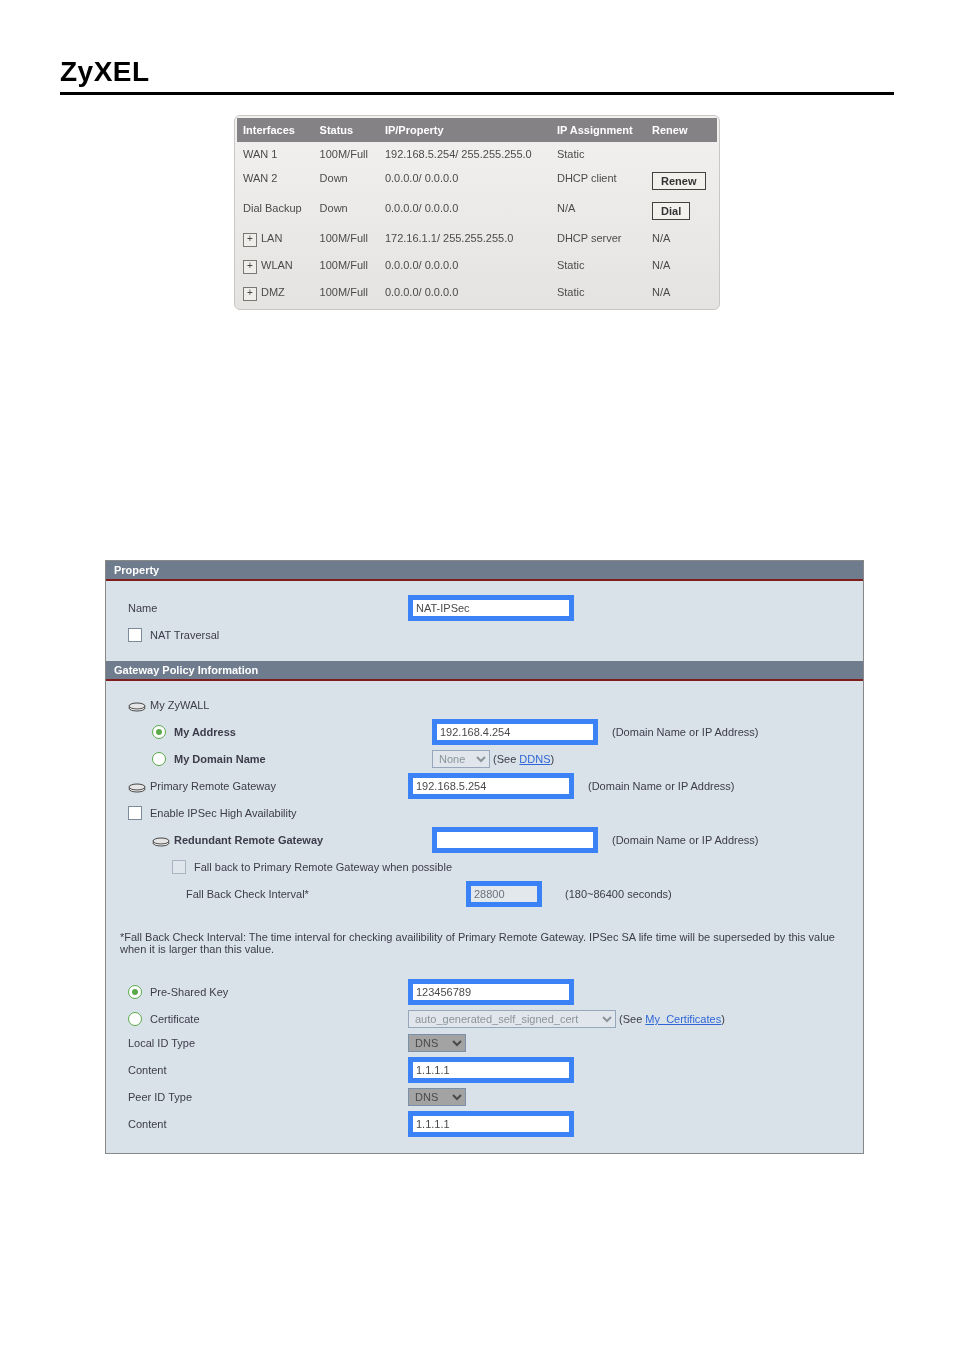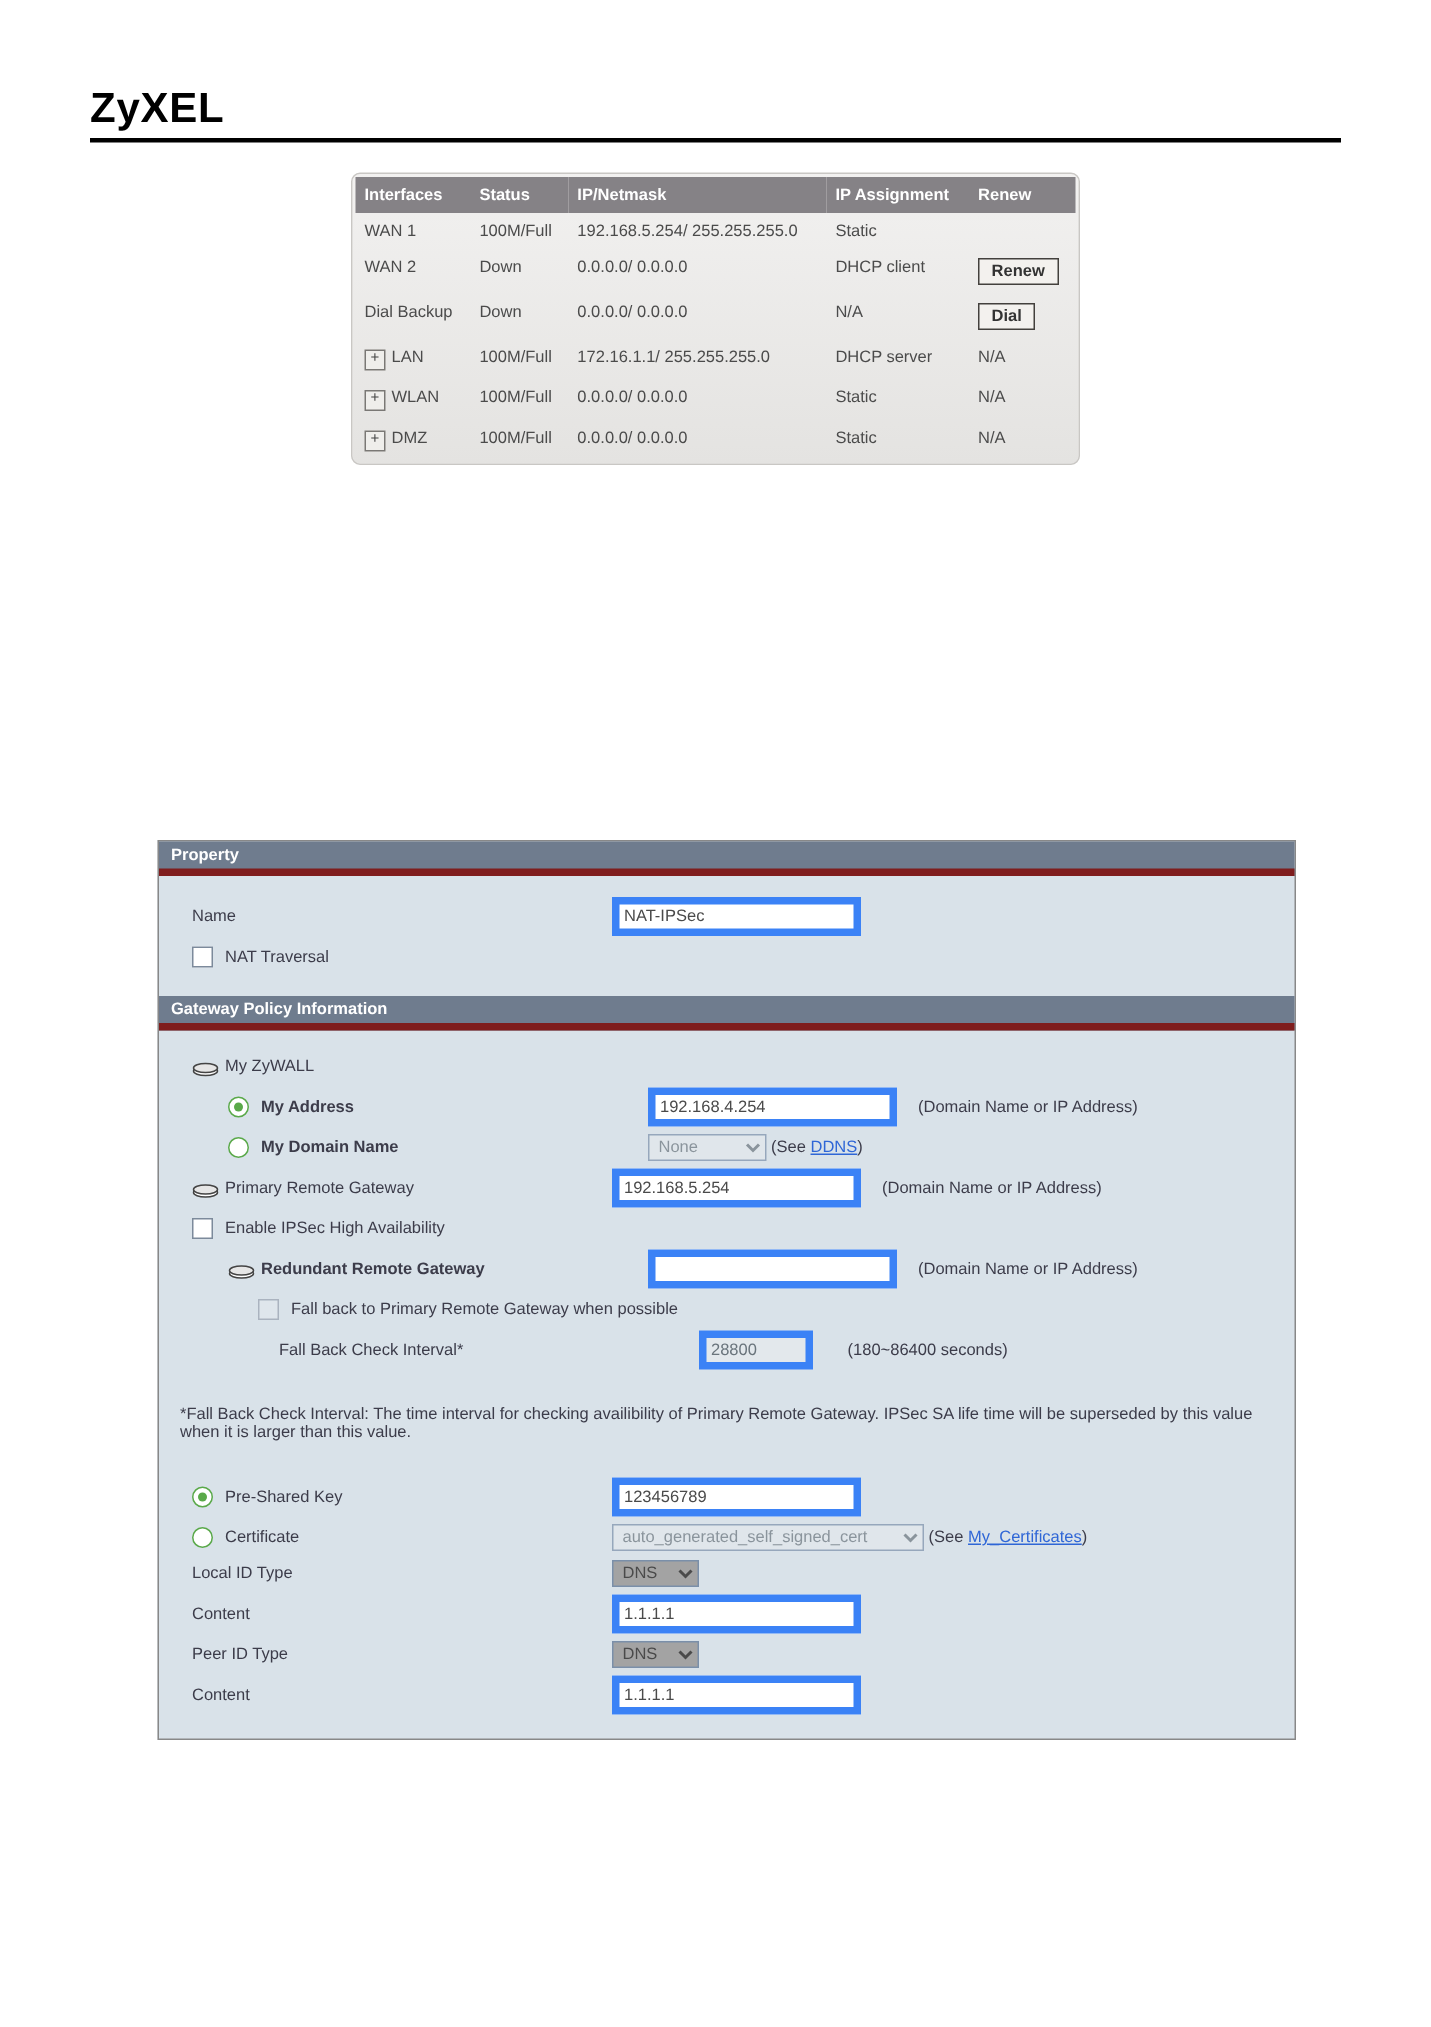--- a/index.html
+++ b/index.html
@@ -82,21 +82,21 @@
     background: #d9e2e9;
     color: #3c3c4a;
     font-size: 11px;
   }
   .section-header {
     background: #6f7c8e;
     color: #fff;
     font-weight: bold;
     font-size: 11px;
     padding: 3px 8px;
-    border-bottom: 5px solid #7f1d1d;
+    border-bottom: 2px solid #7f1d1d;
   }
   .section-body {
     padding: 10px 12px 12px 22px;
   }
   .row {
     display: flex;
     align-items: center;
     margin: 4px 0;
     min-height: 20px;
   }
@@ -204,21 +204,21 @@
   <div class="brand">ZyXEL</div>
 </div>
 <hr class="brand-rule">
 
 <div class="interface-card">
   <table class="iface-table">
     <thead>
       <tr>
         <th>Interfaces</th>
         <th>Status</th>
-        <th>IP/Netmask</th>
+        <th>IP/Property</th>
         <th>IP Assignment</th>
         <th>Renew</th>
       </tr>
     </thead>
     <tbody id="iface-tbody">
         <tr>
           <td><span>WAN 1</span></td>
           <td>100M/Full</td>
           <td>192.168.5.254/ 255.255.255.0</td>
           <td>Static</td>
@@ -306,21 +306,21 @@
         <input type="text" value="192.168.4.254" style="">
       </div>
       <div class="hint-col">(Domain Name or IP Address)</div>
     </div>
     <div class="row">
       <div class="label-col indent-1">
         <span class="icon-space"><span class="radio"></span></span>
         <span>My Domain Name</span>
       </div>
       <div class="input-col">
-        <select disabled="" style="width:79px;">
+        <select disabled="" style="width:58px;">
           <option>None</option>
         </select>
         <span>(See </span><span class="link">DDNS</span><span>)</span>
       </div>
       <div class="hint-col"></div>
     </div>
     <div class="row">
       <div class="label-col">
         <span class="icon-space gw-icon">
           <svg width="18" height="14" viewBox="0 0 18 14">

